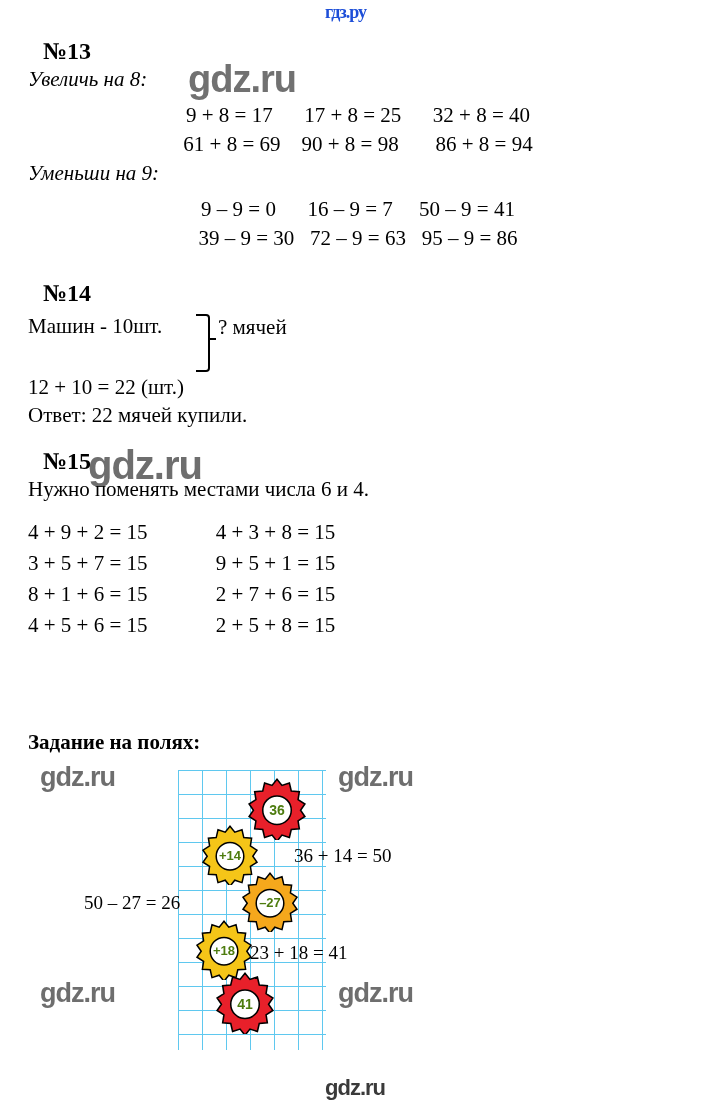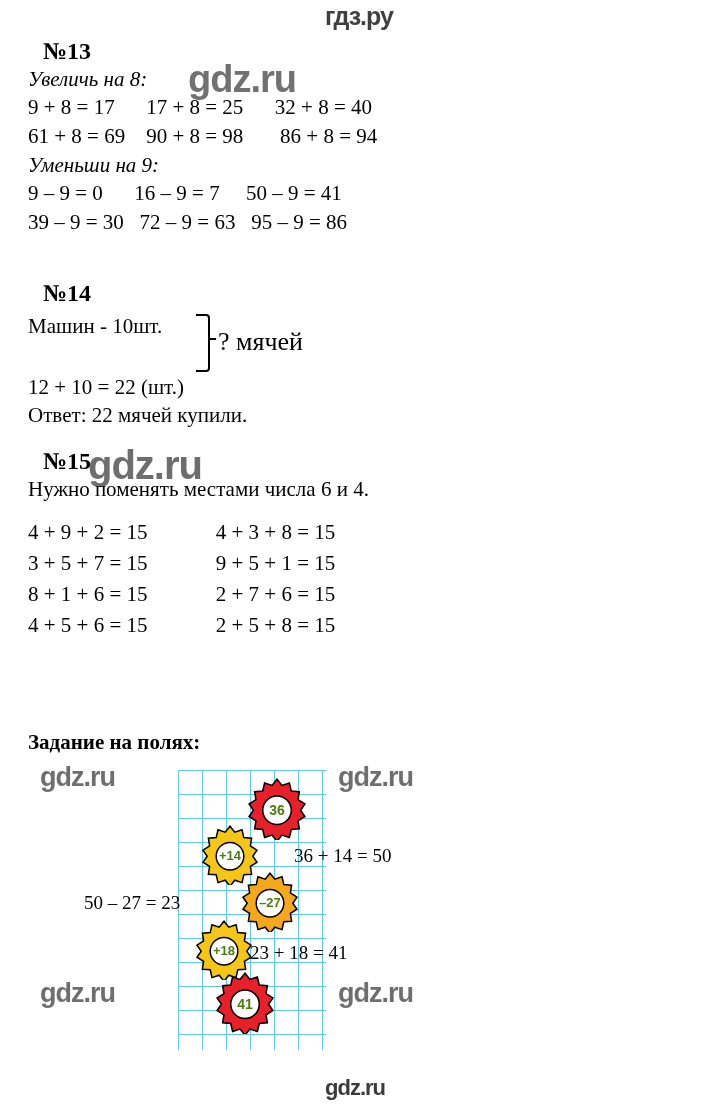--- a/index.html
+++ b/index.html
@@ -28,22 +28,23 @@
     font-weight: bold;
     color: #6f6f6f;
     letter-spacing: -1px;
     pointer-events: none;
     user-select: none;
     white-space: nowrap;
   }
   .wm-top {
     top: 2px;
     left: 325px;
-    font-size: 25px;
-    color: #404040;
+    font-size: 18px;
+    color: #1d4ed8;
+    font-family: Liberation Serif, serif;
   }
   .wm-bottom {
     bottom: 6px;
     left: 325px;
     font-size: 22px;
     color: #3a3a3a;
   }
   .wm-13 {
     top: 58px;
     left: 188px;
@@ -68,21 +69,21 @@
     font-size: 24px;
     margin-left: 15px;
   }
   .txt {
     font-size: 21px;
     line-height: 28px;
   }
   .italic { font-style: italic; }
 
   #task13 { position: absolute; top: 38px; left: 28px; width: 660px; }
-  #task13 .rows { margin-top: 0; }
+  #task13 .rows { margin-top: 8px; text-align: center; }
   .eqrow {
     display: block;
     white-space: pre;
     font-size: 21px;
     line-height: 29px;
   }
 
   #task14 { position: absolute; top: 280px; left: 28px; width: 660px; }
   .brace-block {
     position: relative;
@@ -108,22 +109,22 @@
     position: absolute;
     left: 180px;
     top: 27px;
     width: 8px;
     height: 2px;
     background: #000;
   }
   .brace-label {
     position: absolute;
     left: 190px;
-    top: 16px;
-    font-size: 26px;
+    top: 4px;
+    font-size: 21px;
   }
 
   #task15 { position: absolute; top: 448px; left: 28px; width: 660px; }
   #task15 .cols {
     margin-top: 14px;
   }
   .col2row {
     display: block;
     white-space: pre;
     font-size: 21px;
@@ -267,17 +268,17 @@
       <svg class="gear-svg" width="62" height="62" viewBox="0 0 100 100">
         <g fill="#e8202a" stroke="#000" stroke-width="2.5">
           <path d="M50 2 L58 12 L70 8 L73 21 L86 22 L84 35 L95 42 L88 52 L95 62 L84 69 L86 82 L73 83 L70 96 L58 92 L50 102 L42 92 L30 96 L27 83 L14 82 L16 69 L5 62 L12 52 L5 42 L16 35 L14 22 L27 21 L30 8 L42 12 Z"></path>
         </g>
         <circle cx="50" cy="52" r="23" fill="#ffffff" stroke="#000" stroke-width="2.5"></circle>
       </svg>
       <div class="gear-label" style="top:24px; font-size:14px;">41</div>
     </div>
 
     <div class="side-eq" style="top:115px; left:258px;margin-left:8px;">36 + 14 = 50</div>
-    <div class="side-eq" style="top:162px; left:56px;">50 – 27 = 23</div>
+    <div class="side-eq" style="top:162px; left:56px;">50 – 27 = 26</div>
     <div class="side-eq" style="top:212px; left:222px;">23 + 18 = 41</div>
   </section>
 
 </div>
 
 </body></html>

